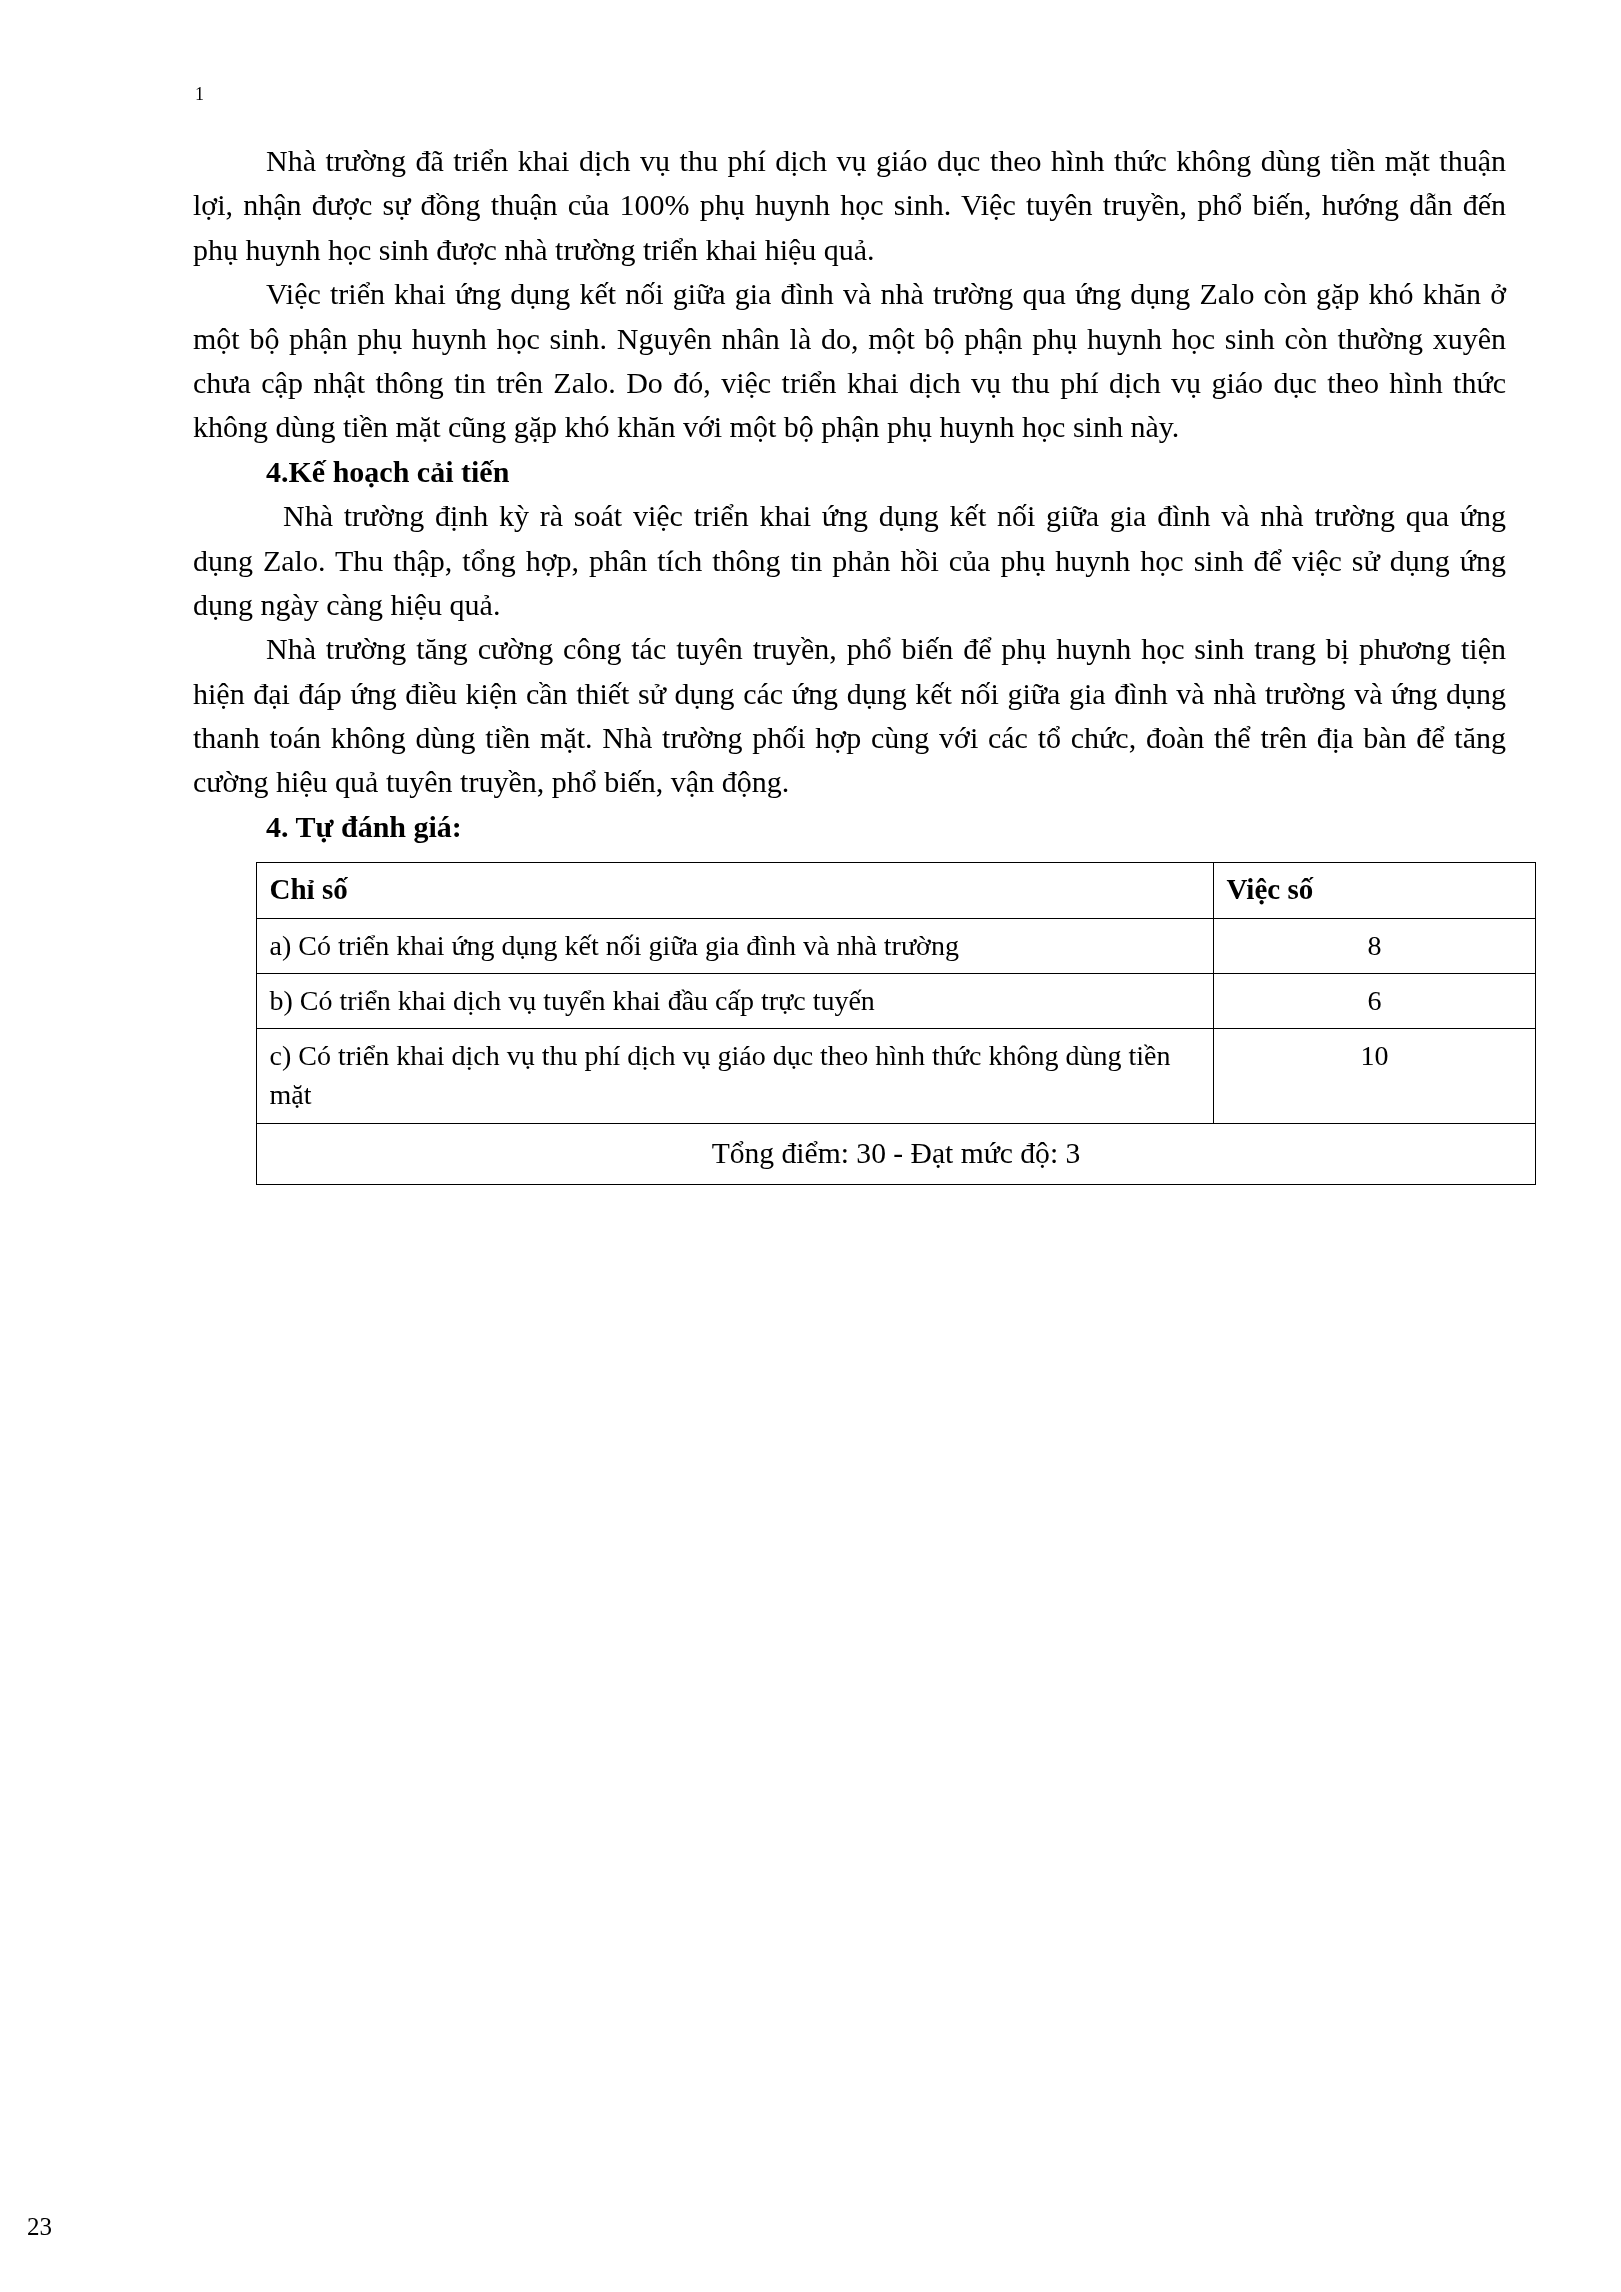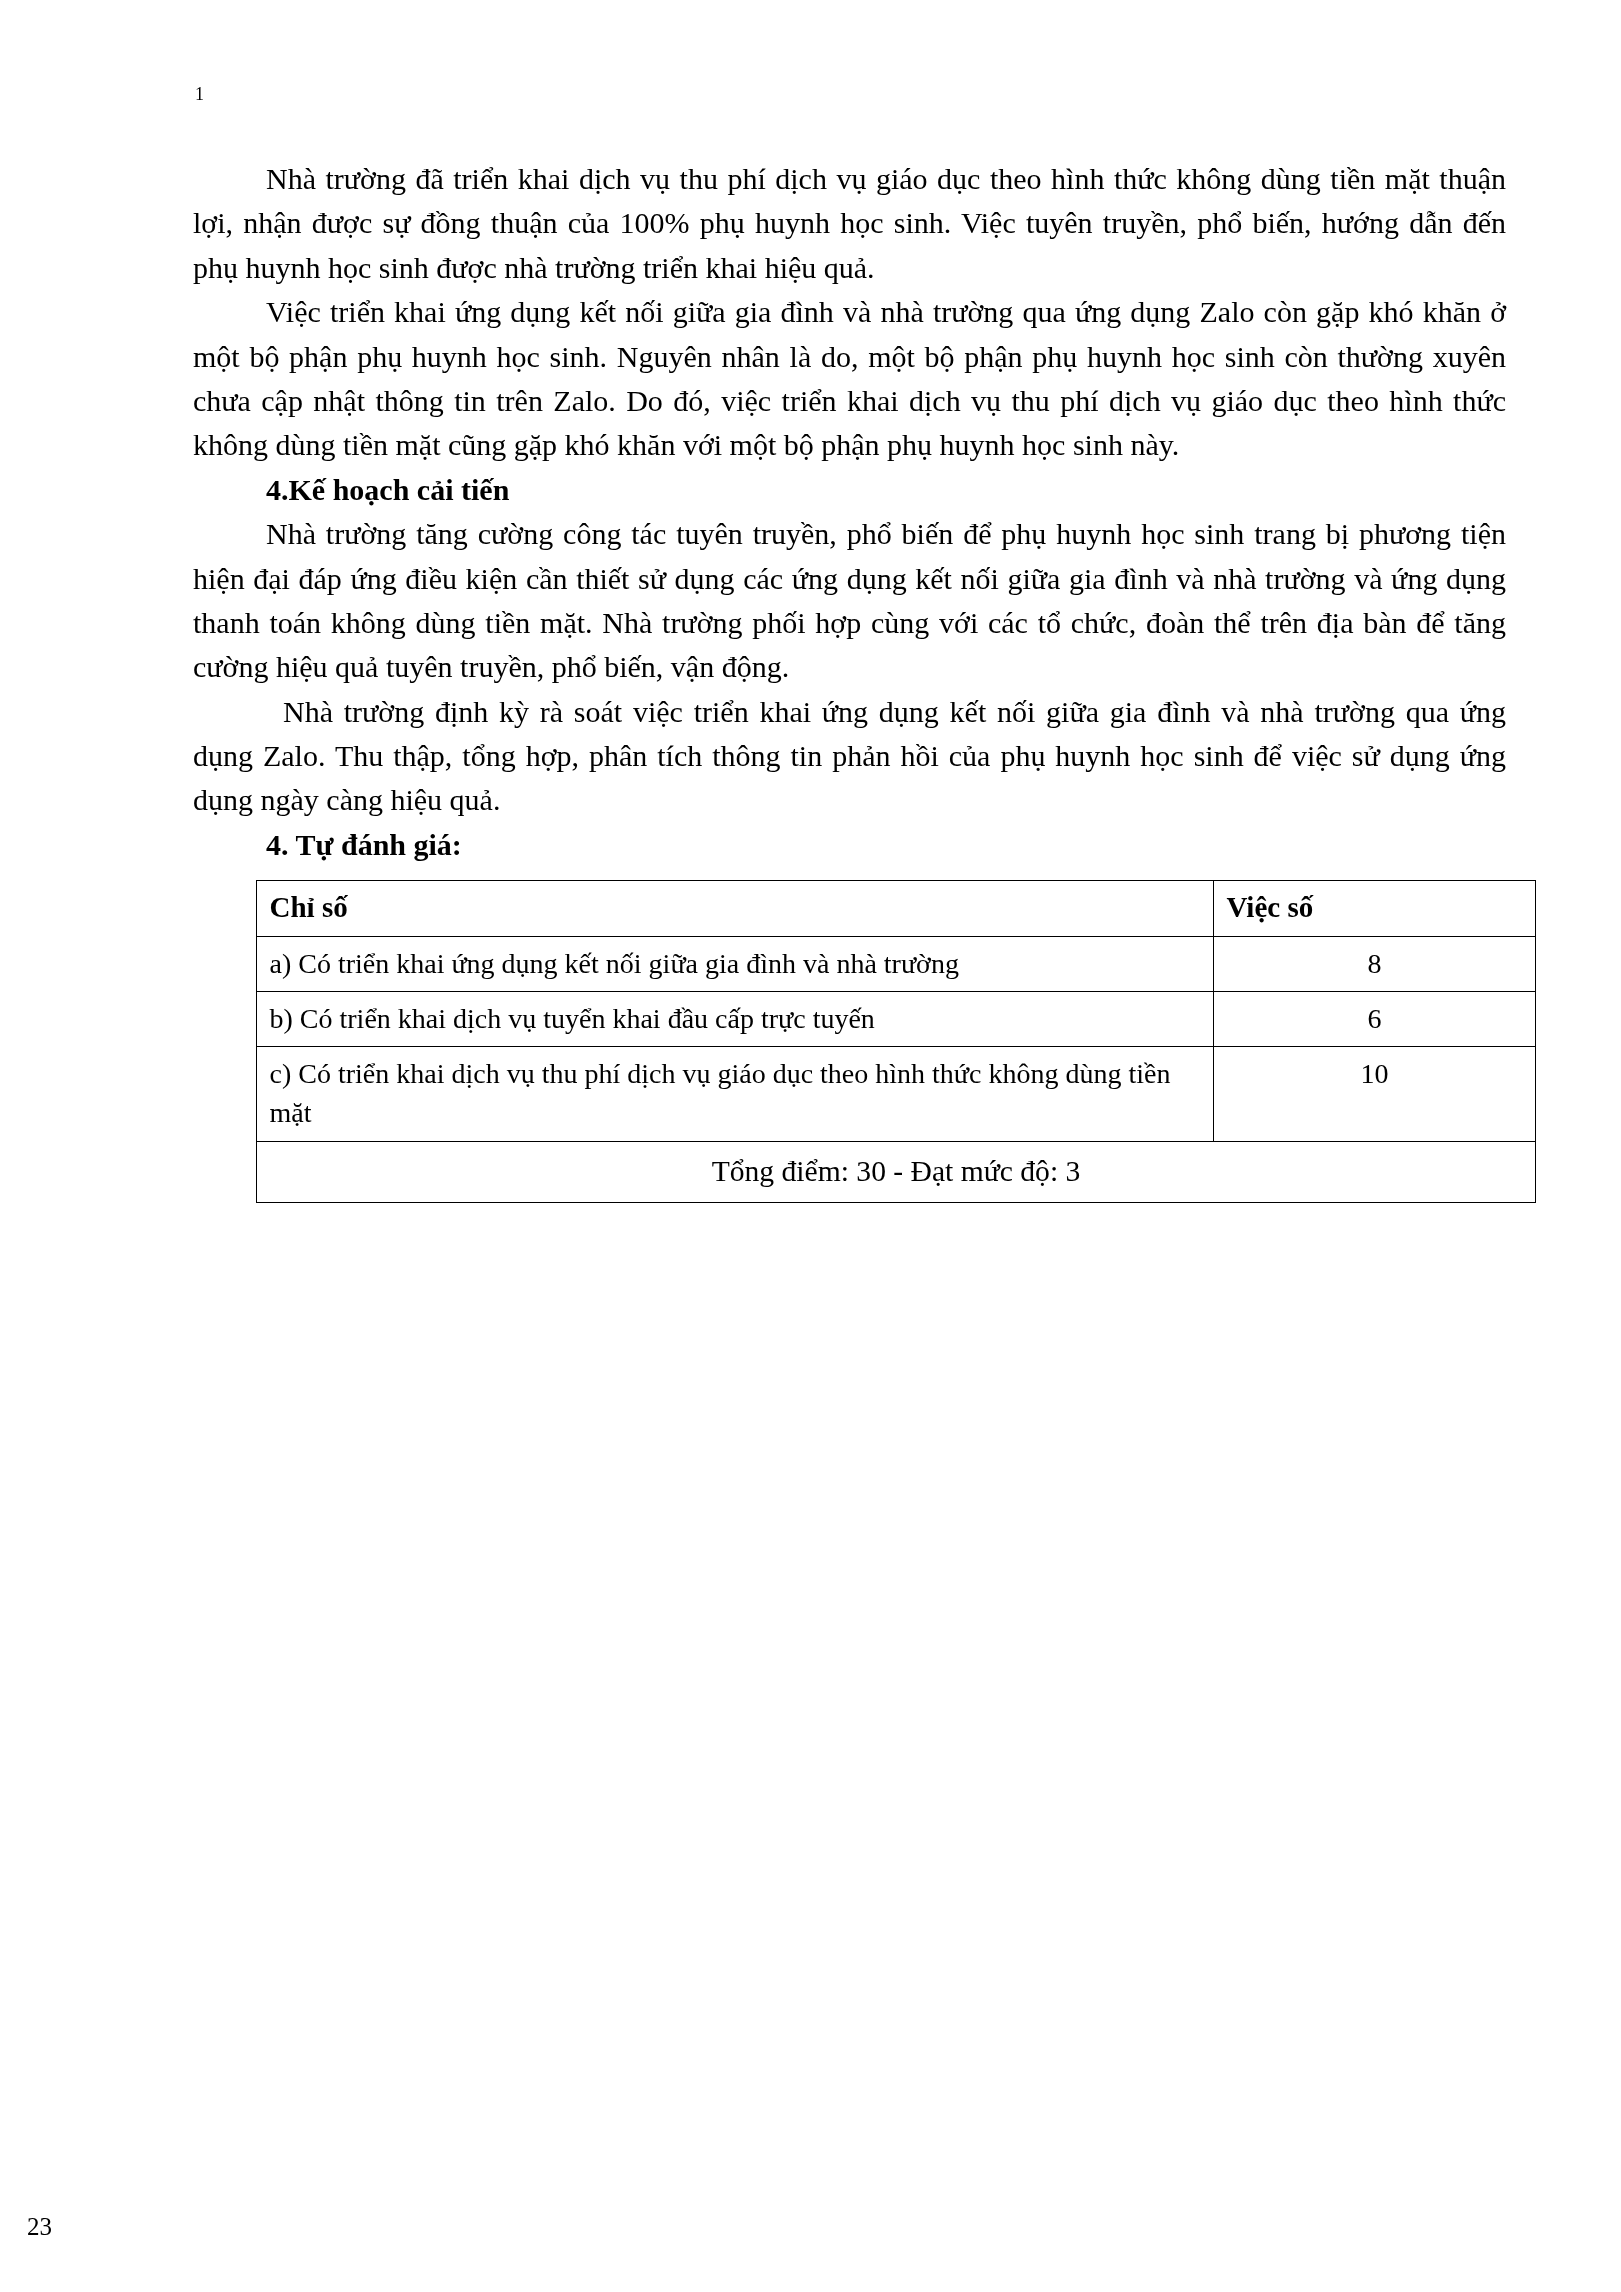--- a/index.html
+++ b/index.html
@@ -24,21 +24,21 @@
   .corner-mark {
     position: absolute;
     top: 85px;
     left: 195px;
     font-size: 18px;
     font-family: "Liberation Serif", serif;
     color: #000;
     line-height: 1;
   }
   .body-block {
-    margin-top: 72px;
+    margin-top: 54px;
   }
   p.para {
     margin: 0 0 0 0;
     font-size: 30px;
     line-height: 1.48;
     text-align: justify;
     text-justify: inter-word;
     text-indent: 73px;
   }
   p.para + p.para {
@@ -104,23 +104,23 @@
 
   <div class="body-block">
 
     <p class="para">Nhà trường đã triển khai dịch vụ thu phí dịch vụ giáo dục theo hình thức không dùng tiền mặt thuận lợi, nhận được sự đồng thuận của 100% phụ huynh học sinh. Việc tuyên truyền, phổ biến, hướng dẫn đến phụ huynh học sinh được nhà trường triển khai hiệu quả.</p>
 
 
     <p class="para">Việc triển khai ứng dụng kết nối giữa gia đình và nhà trường qua ứng dụng Zalo còn gặp khó khăn ở một bộ phận phụ huynh học sinh. Nguyên nhân là do, một bộ phận phụ huynh học sinh còn thường xuyên chưa cập nhật thông tin trên Zalo. Do đó, việc triển khai dịch vụ thu phí dịch vụ giáo dục theo hình thức không dùng tiền mặt cũng gặp khó khăn với một bộ phận phụ huynh học sinh này.</p>
 
     <p class="heading">4.Kế hoạch cải tiến</p>
 
+    <p class="para extra-indent">Nhà trường định kỳ rà soát việc triển khai ứng dụng kết nối giữa gia đình và nhà trường qua ứng dụng Zalo. Thu thập, tổng hợp, phân tích thông tin phản hồi của phụ huynh học sinh để việc sử dụng ứng dụng ngày càng hiệu quả.</p>
+
     <p class="para">Nhà trường tăng cường công tác tuyên truyền, phổ biến để phụ huynh học sinh trang bị phương tiện hiện đại đáp ứng điều kiện cần thiết sử dụng các ứng dụng kết nối giữa gia đình và nhà trường và ứng dụng thanh toán không dùng tiền mặt. Nhà trường phối hợp cùng với các tổ chức, đoàn thể trên địa bàn để tăng cường hiệu quả tuyên truyền, phổ biến, vận động.</p>
-
-    <p class="para extra-indent">Nhà trường định kỳ rà soát việc triển khai ứng dụng kết nối giữa gia đình và nhà trường qua ứng dụng Zalo. Thu thập, tổng hợp, phân tích thông tin phản hồi của phụ huynh học sinh để việc sử dụng ứng dụng ngày càng hiệu quả.</p>
 
     <p class="heading">4. Tự đánh giá:</p>
 
     <table class="score-table">
       <thead>
         <tr>
           <th class="col-index">Chỉ số</th>
           <th class="col-score">Việc số</th>
         </tr>
       </thead>

